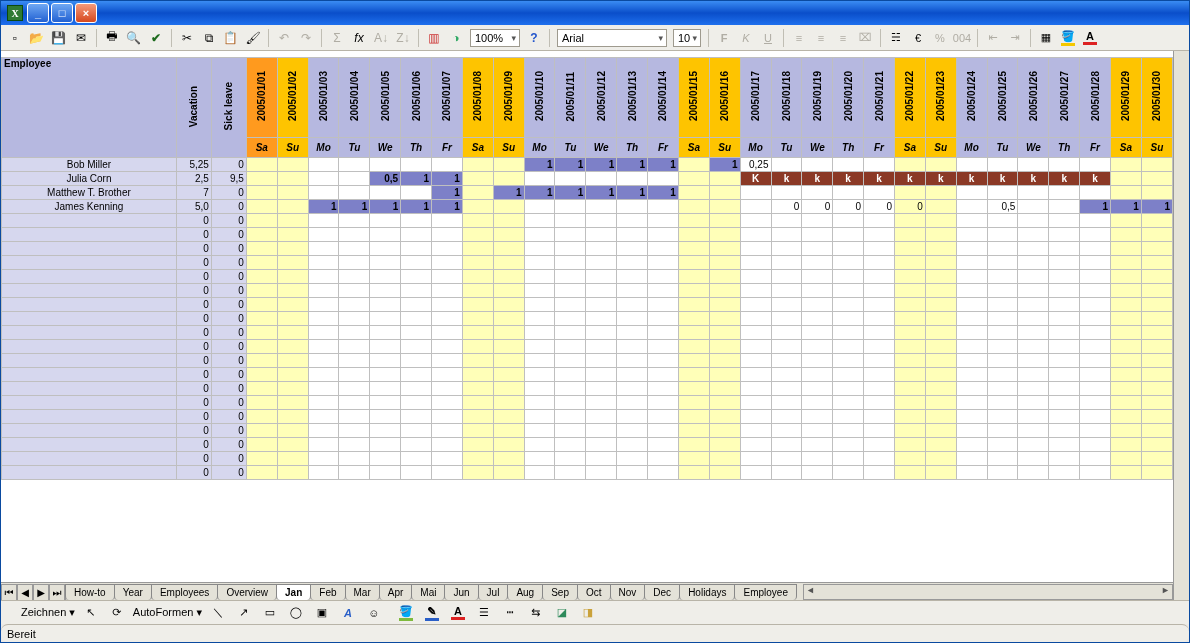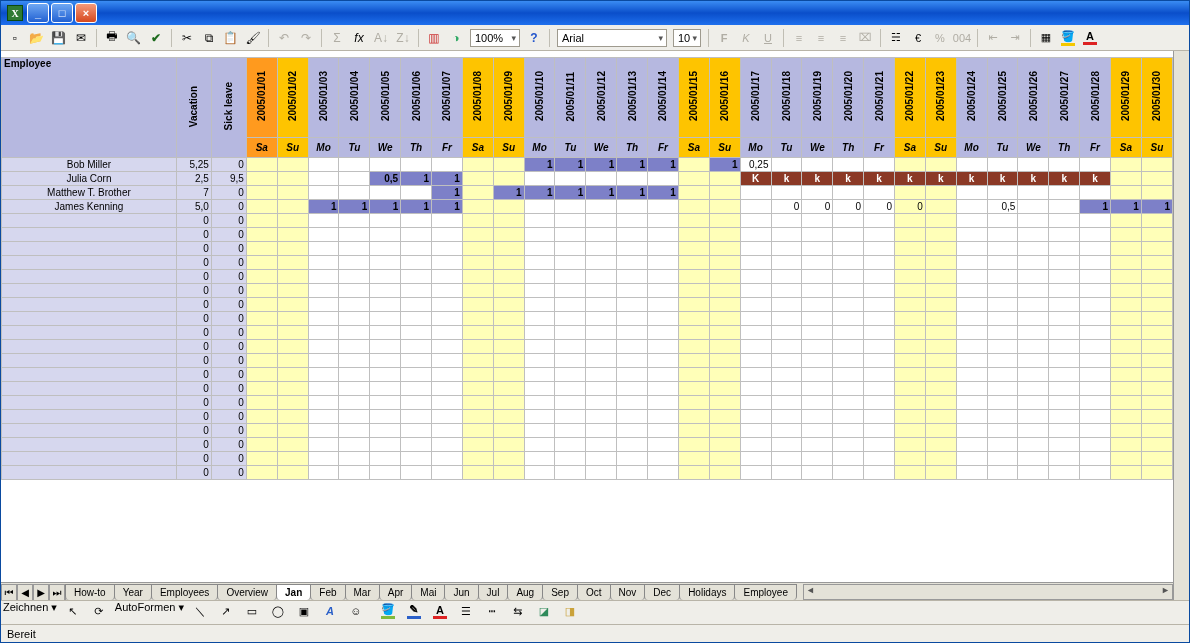--- a/index.html
+++ b/index.html
@@ -43,22 +43,22 @@
   .dcell.vac { background:#7d80c8; color:#000; font-weight:bold;}
   .dcell.sick { background:#8b3926; color:#fff; font-weight:bold; text-align:center;}
   .sheet-tabs { height:18px; background:#e4e2d8; display:flex; align-items:flex-end; border-top:1px solid #999; font-size:10px; position:relative;}
   .tab-nav { display:flex; height:16px; border-right:1px solid #999;}
   .tab-nav div{ width:16px; display:flex;align-items:center;justify-content:center;border:1px solid #999; border-bottom:none; background:#e4e2d8; color:#000;}
   .tab { padding:2px 8px; background:#e4e2d8; border:1px solid #888; border-bottom:none; margin-left:-1px; border-radius:0 0 4px 4px; position:relative; top:0px;}
   .tab.active { background:#fff; font-weight:bold; z-index:2;}
   .hscroll { flex:1; height:16px; border:1px solid #999; margin-left:6px; background:#e4e2d8; position:relative;}
   .hscroll::before{content:"◄"; position:absolute; left:2px; font-size:9px; color:#555;}
   .hscroll::after{content:"►"; position:absolute; right:2px; font-size:9px; color:#555;}
-  .draw-bar { height:24px; background:#efeee9; border-top:1px solid #b8b4a8; display:flex;padding:0 2px; gap:6px; font-size:11px;}
-  .status-bar { height:18px; background:#efeee9; border-top:1px solid #b8b4a8; padding:0 6px; font-size:11px; display:flex;align-items:center;}
+  .draw-bar { height:24px; background:#efeee9; border-top:1px solid #b8b4a8; display:flex;align-items:center; padding:0 20px; gap:6px; font-size:11px;}
+  .status-bar { height:18px; background:#efeee9; border-top:1px solid #b8b4a8; padding:0 6px; font-size:11px; display:flex;align-items:center;border-radius:7px;}
   .ic { font-size:12px; }
   .colorline { display:inline-block; width:14px; border-bottom:3px solid; text-align:center; font-weight:bold;}
   .vsb { width:16px; background:#e4e2d8; border-left:1px solid #999;}
   .body-row{display:flex;flex:1;overflow:hidden;}
   .left-area{flex:1;display:flex;flex-direction:column;overflow:hidden;}
 </style>
 </head>
 <body>
 
 <div class="window">

